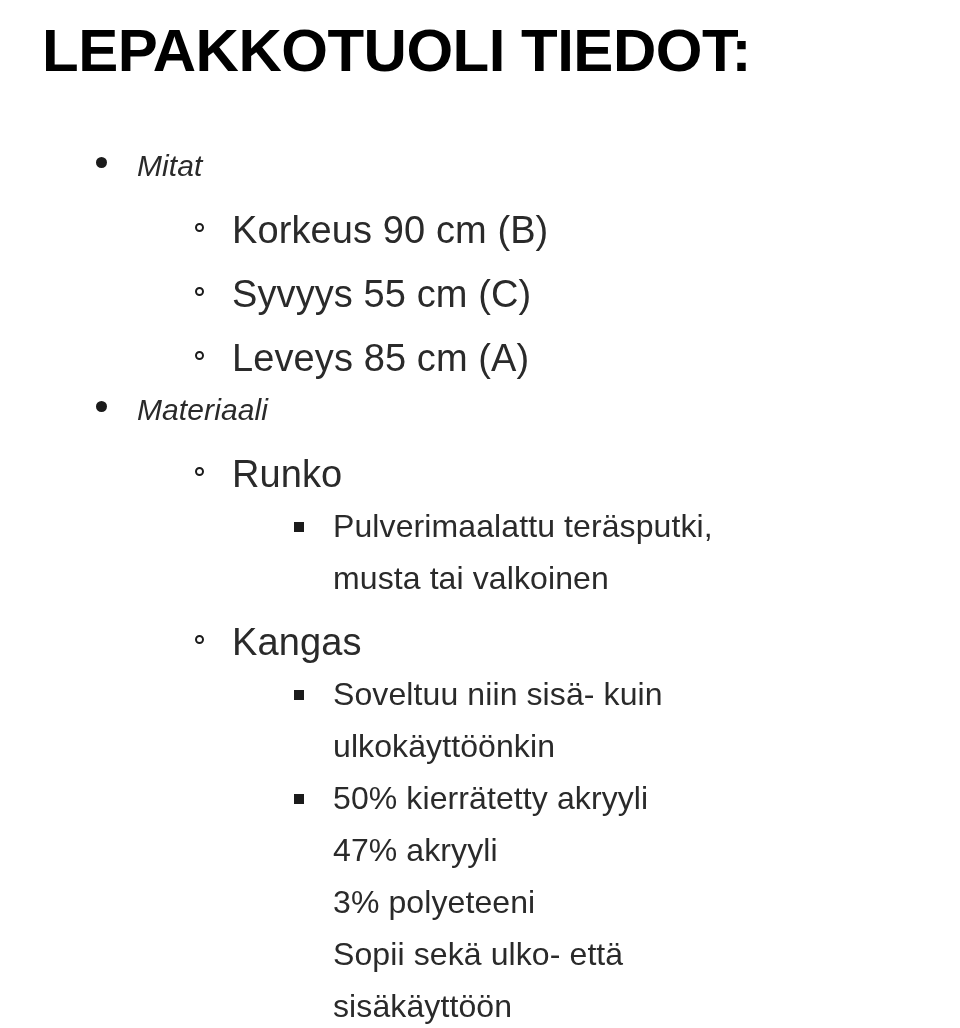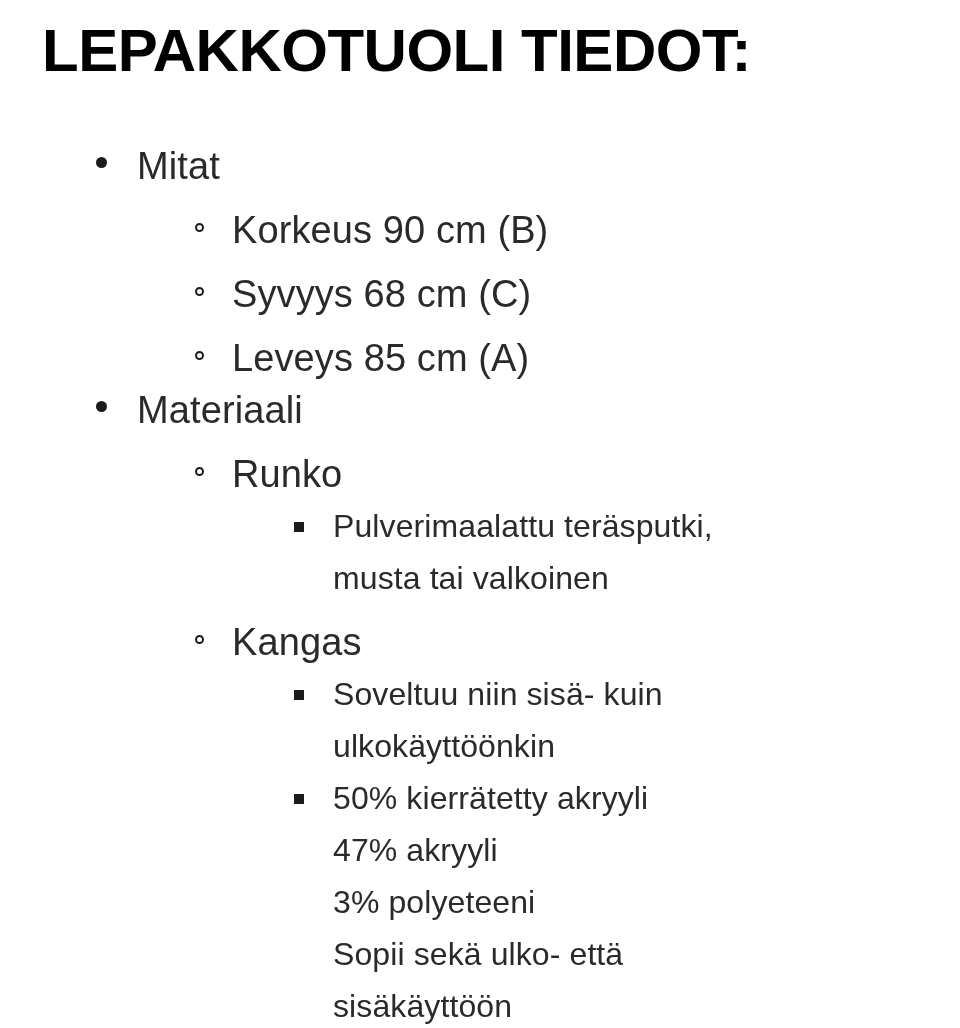--- a/index.html
+++ b/index.html
@@ -73,23 +73,24 @@
   .lvl1 .bullet {
     left: 96px;
     top: 17px;
     width: 11px;
     height: 11px;
     border-radius: 50%;
     background: #1b1b1b;
   }
   .lvl1 .text {
     margin-left: 137px;
-    font-size: 38px;
+    font-size: 30px;
     line-height: 52px;
     letter-spacing: 0.1px;
+    font-style: italic;
   }
 
   
   .lvl2 {
     min-height: 52px;
     margin-top: 12px;
   }
   .lvl2 .bullet {
     left: 195px;
     top: 19px;
@@ -145,21 +146,21 @@
       <span class="text">Mitat</span>
     </div>
 
     <div class="row lvl2">
       <span class="bullet"></span>
       <span class="text">Korkeus 90 cm (B)</span>
     </div>
 
     <div class="row lvl2">
       <span class="bullet"></span>
-      <span class="text">Syvyys 68 cm (C)</span>
+      <span class="text">Syvyys 55 cm (C)</span>
     </div>
 
     <div class="row lvl2">
       <span class="bullet"></span>
       <span class="text">Leveys 85 cm (A)</span>
     </div>
 
     <div class="row lvl1">
       <span class="bullet"></span>
       <span class="text">Materiaali</span>

